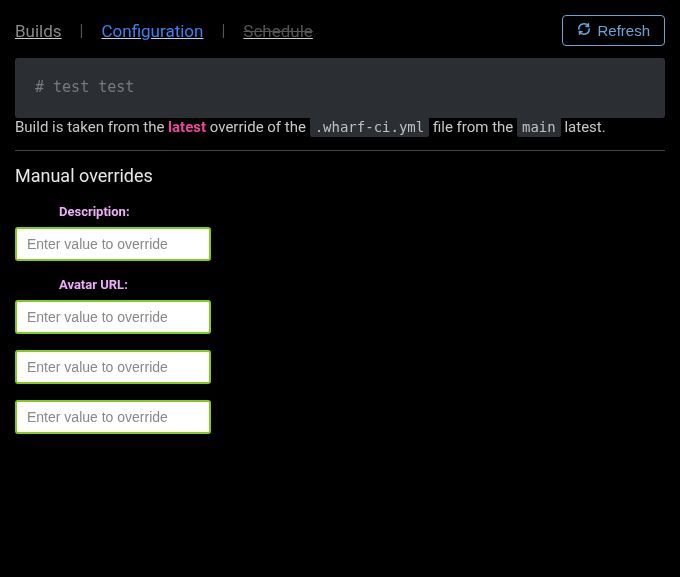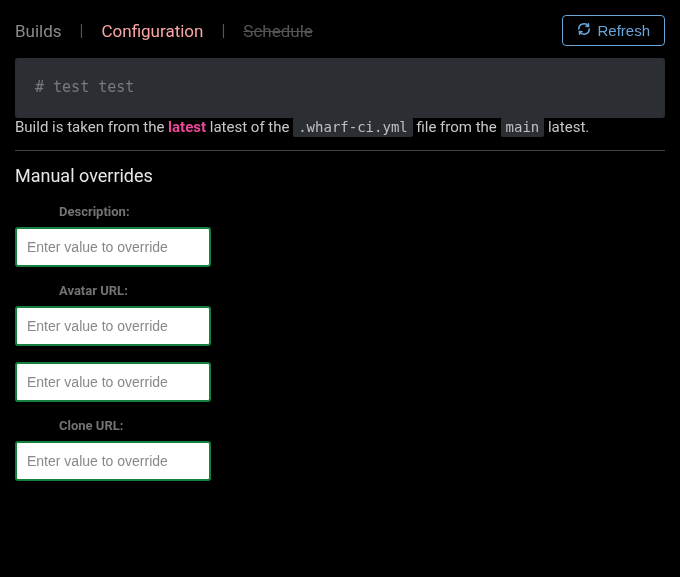--- a/index.html
+++ b/index.html
@@ -19,28 +19,29 @@
     .top-row {
       display: flex;
       justify-content: space-between;
       align-items: center;
       margin-bottom: 12px;
     }
     .tabs {
       display: flex;
       align-items: center;
       gap: 18px;
+      text-decoration: underline;
     }
     .tab {
       font-size: 17px;
       color: #8a8a8a;
       cursor: pointer;
     }
     .tab.active {
-      color: #fca5a5;
+      color: #3b82f6;
     }
     .tab.disabled {
       color: #555;
       text-decoration: line-through;
       cursor: default;
     }
     .tab-sep {
       color: #555;
       font-size: 16px;
     }
@@ -98,29 +99,29 @@
       color: #e8e8e8;
       margin-bottom: 18px;
     }
     .form-group {
       margin-bottom: 16px;
     }
     .field-label {
       display: block;
       font-size: 13px;
       font-weight: 700;
-      color: #737373;
+      color: #f0abfc;
       margin-bottom: 8px;
       padding-left: 44px;
     }
     .text-input {
       width: 196px;
-      height: 40px;
+      height: 34px;
       background-color: #fff;
-      border: 2px solid #15803d;
+      border: 2px solid #84cc16;
       border-radius: 3px;
       padding: 0 10px;
       font-size: 14px;
       color: #c2410c;
     }
     .text-input::placeholder {
       color: #888;
     }
   </style>
 </head>
@@ -145,21 +146,21 @@
     </span>
     <span>Refresh</span>
   </button>
 </div>
 
 <div class="code-block">
   <span># test test</span>
 </div>
 
 <div class="info-line">
-  <span>Build is taken from the </span><span class="strong">latest</span><span> latest of the </span><span class="inline-code">.wharf-ci.yml</span><span> file from the </span><span class="inline-code">main</span><span> latest.</span>
+  <span>Build is taken from the </span><span class="strong">latest</span><span> override of the </span><span class="inline-code">.wharf-ci.yml</span><span> file from the </span><span class="inline-code">main</span><span> latest.</span>
 </div>
 
 <hr class="divider">
 
 <h2 class="section-title">Manual overrides</h2>
 
 <div class="form-group">
   <label class="field-label">Description:</label>
   <input type="text" class="text-input" placeholder="Enter value to override" style="">
 </div>
@@ -167,15 +168,14 @@
 <div class="form-group">
   <label class="field-label">Avatar URL:</label>
   <input type="text" class="text-input" placeholder="Enter value to override" style="">
 </div>
 
 <div class="form-group">
   <input type="text" class="text-input" placeholder="Enter value to override" style="">
 </div>
 
 <div class="form-group">
-  <label class="field-label">Clone URL:</label>
   <input type="text" class="text-input" placeholder="Enter value to override" style="">
 </div>
 
 </body></html>

